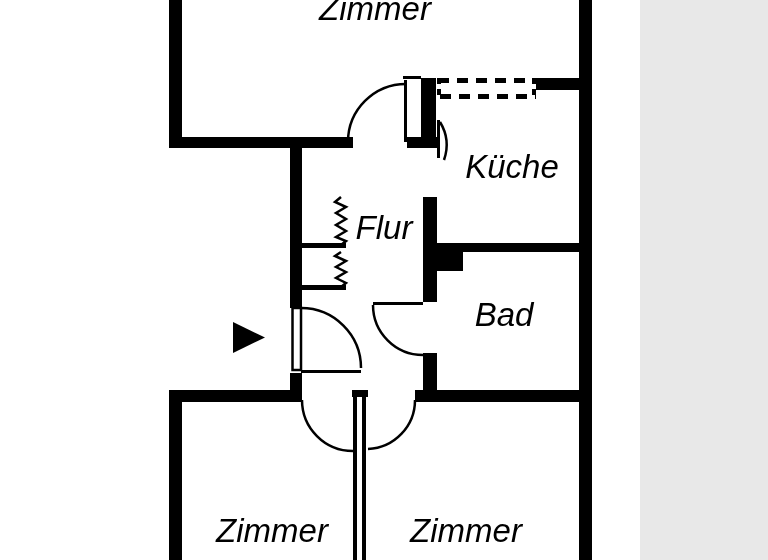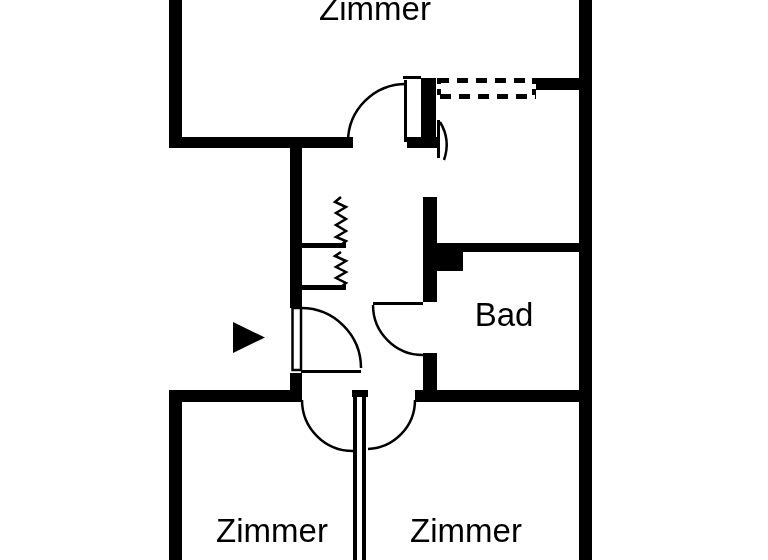--- a/index.html
+++ b/index.html
@@ -1,20 +1,20 @@
 <!DOCTYPE html>
 <html style="--wall: #000000; --background: #ffffff; --text: #000000;"><head>
 <meta charset="utf-8">
 <style>
   :root { --wall:#000000; --background:#ffffff; --text:#000000; }
   html,body { margin:0; padding:0; }
   body { background:#e8e8e8; font-family:"Liberation Sans", sans-serif; }
   .canvas {
-    position:relative; width:768px; height:560px;
-    background:var(--background,#fff); overflow:hidden;
+    position:relative; width:640px; height:560px;
+    background:var(--background,#fff); overflow:hidden;font-style:italic;
   }
   .plan-svg { position:absolute; left:0; top:0; }
   .wall   { fill:var(--wall,#000); stroke:none; }
   .thin   { stroke:var(--wall,#000); fill:none; }
   .leafbox{ stroke:var(--wall,#000); fill:var(--background,#fff); }
   .room-label {
     position:absolute; transform:translateX(-50%);
     color:var(--text,#000); font-size:33px; line-height:36px;
     white-space:nowrap; letter-spacing:0px;
   }
@@ -76,16 +76,18 @@
     <polygon class="wall" points="233,322 233,353 265,337.5"></polygon>
 
     <line class="thin" stroke-width="3" x1="373" y1="303.5" x2="423" y2="303.5"></line>
     <path class="thin" stroke-width="2.5" d="M 373 305 A 50 50 0 0 0 423 355"></path>
 
     <path class="thin" stroke-width="2.5" d="M 302 400 A 51 51 0 0 0 353 451"></path>
     <path class="thin" stroke-width="2.5" d="M 415 400 A 49 49 0 0 1 368 449"></path>
   </svg>
 
   <div class="room-label lbl-room-top">Zimmer</div>
+  <div class="room-label lbl-kitchen">Küche</div>
+  <div class="room-label lbl-hallway">Flur</div>
   <div class="room-label lbl-bathroom">Bad</div>
   <div class="room-label lbl-room-bottom-left">Zimmer</div>
   <div class="room-label lbl-room-bottom-right">Zimmer</div>
 </div>
 
 </body></html>

